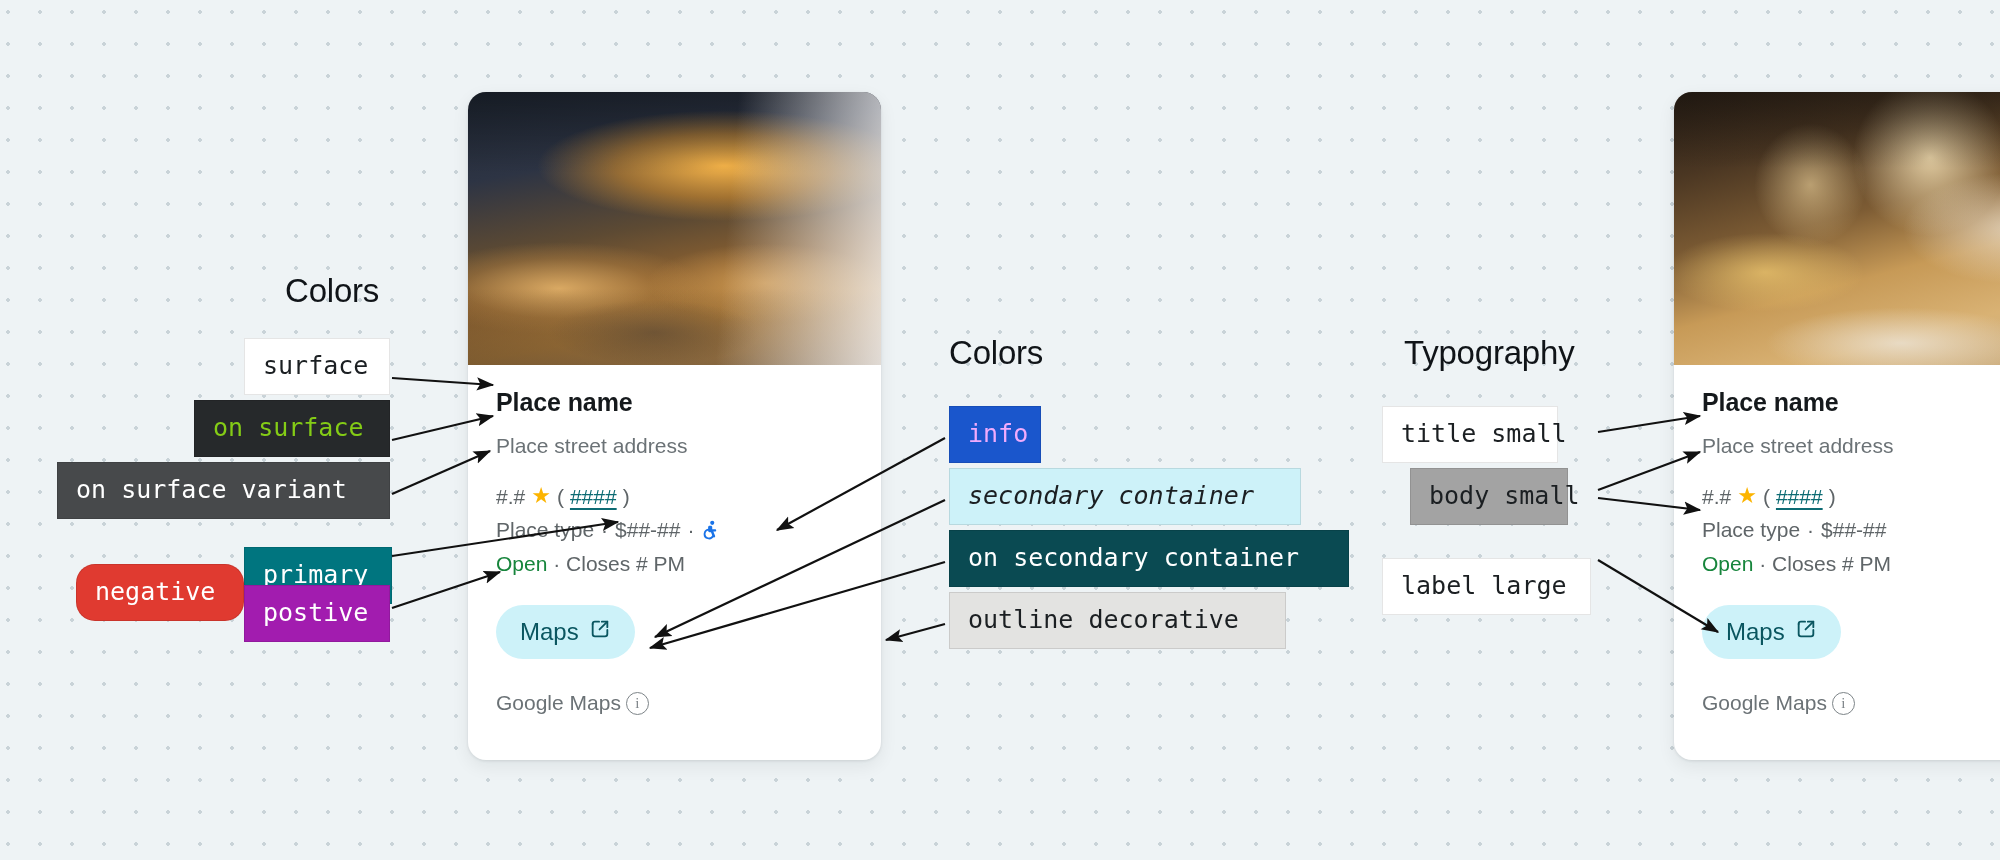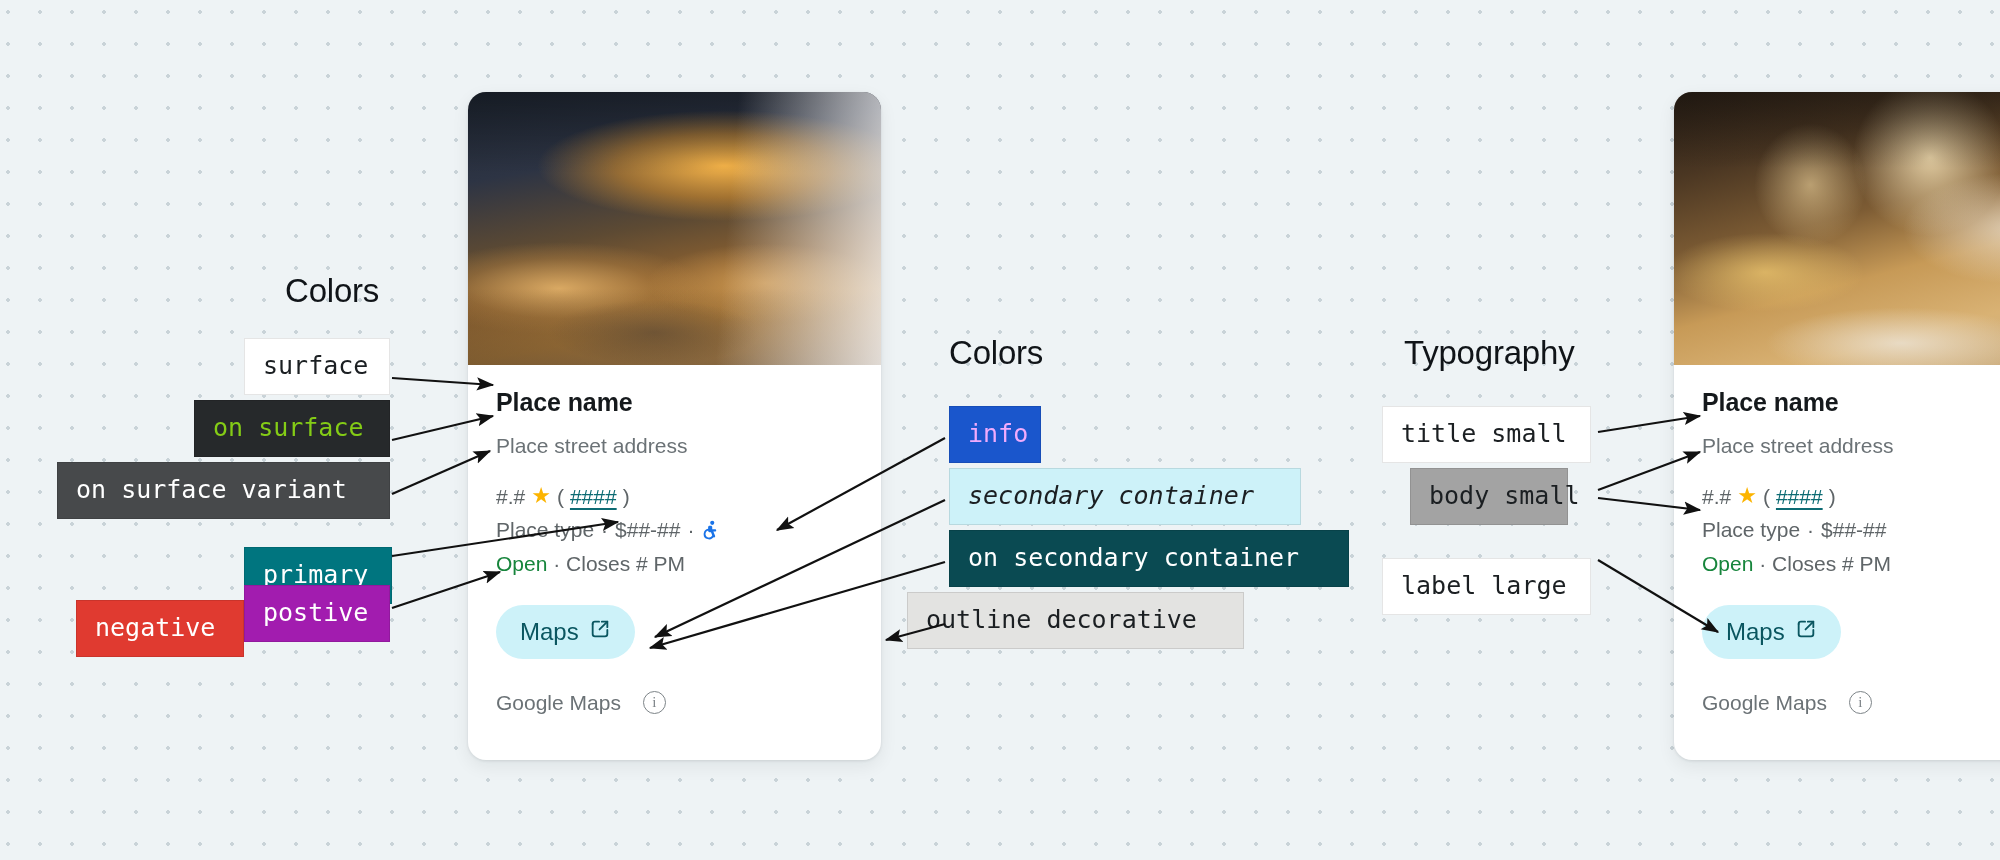--- a/index.html
+++ b/index.html
@@ -152,22 +152,22 @@
     border-radius: 999px;
     padding: 13px 24px;
     font-family: "Liberation Sans", sans-serif;
     font-size: 24px;
     cursor: pointer;
   }
 
   .card-footer {
     margin-top: 32px;
     display: flex;
-    align-items: flex-start;
-    gap: 22px;
+    align-items: flex-end;
+    gap: 5px;
   }
   .footer-label { font-size: 21px; color: #6b7276; }
   .info-badge {
     width: 23px; height: 23px;
     border-radius: 50%;
     border: 1.6px solid #7d8488;
     color: #7d8488;
     font-size: 15px;
     font-family: "Liberation Serif", serif;
     display: flex; align-items: center; justify-content: center;
@@ -194,45 +194,45 @@
 </div>
 
 <div class="chip" style="left:57px; top:462px; width:333px; background:#47494b; color:#ffffff;">
   <span>on surface variant</span>
 </div>
 
 <div class="chip" style="left:244px; top:523px; width:148px; background:#00757f; color:#ffffff;margin-top:24px;">
   <span>primary</span>
 </div>
 
-<div class="chip" style="left:76px; top:600px; width:168px; background:#e03a30; color:#ffffff;">
+<div class="chip" style="left:76px; top:564px; width:168px; background:#e03a30; color:#ffffff;border-radius:19px;">
   <span>negative</span>
 </div>
 
 <div class="chip" style="left:244px; top:585px; width:146px; background:#a21caf; color:#ffffff;">
   <span>postive</span>
 </div>
 
 <div class="chip" style="left:949px; top:406px; width:92px; background:#1a56cc; color:#f0abfc;">
   <span>info</span>
 </div>
 
 <div class="chip" style="left:949px; top:468px; width:352px; background:#cdf2f9; color:#1b1f22;font-style:italic;">
   <span>secondary container</span>
 </div>
 
 <div class="chip" style="left:949px; top:530px; width:400px; background:#0a4a52; color:#ffffff;">
   <span>on secondary container</span>
 </div>
 
-<div class="chip" style="left:907px; top:592px; width:337px; background:#e3e3e1; color:#1b1f22;">
+<div class="chip" style="left:949px; top:592px; width:337px; background:#e3e3e1; color:#1b1f22;">
   <span>outline decorative</span>
 </div>
 
-<div class="chip" style="left:1382px; top:406px; width:209px; background:#ffffff; color:#1b1f22;">
+<div class="chip" style="left:1382px; top:406px; width:176px; background:#ffffff; color:#1b1f22;">
   <span>title small</span>
 </div>
 
 <div class="chip" style="left:1410px; top:468px; width:158px; background:#a3a3a3; color:#1b1f22;">
   <span>body small</span>
 </div>
 
 <div class="chip" style="left:1382px; top:530px; width:209px; background:#ffffff; color:#1b1f22;margin-top:28px;">
   <span>label large</span>
 </div>

